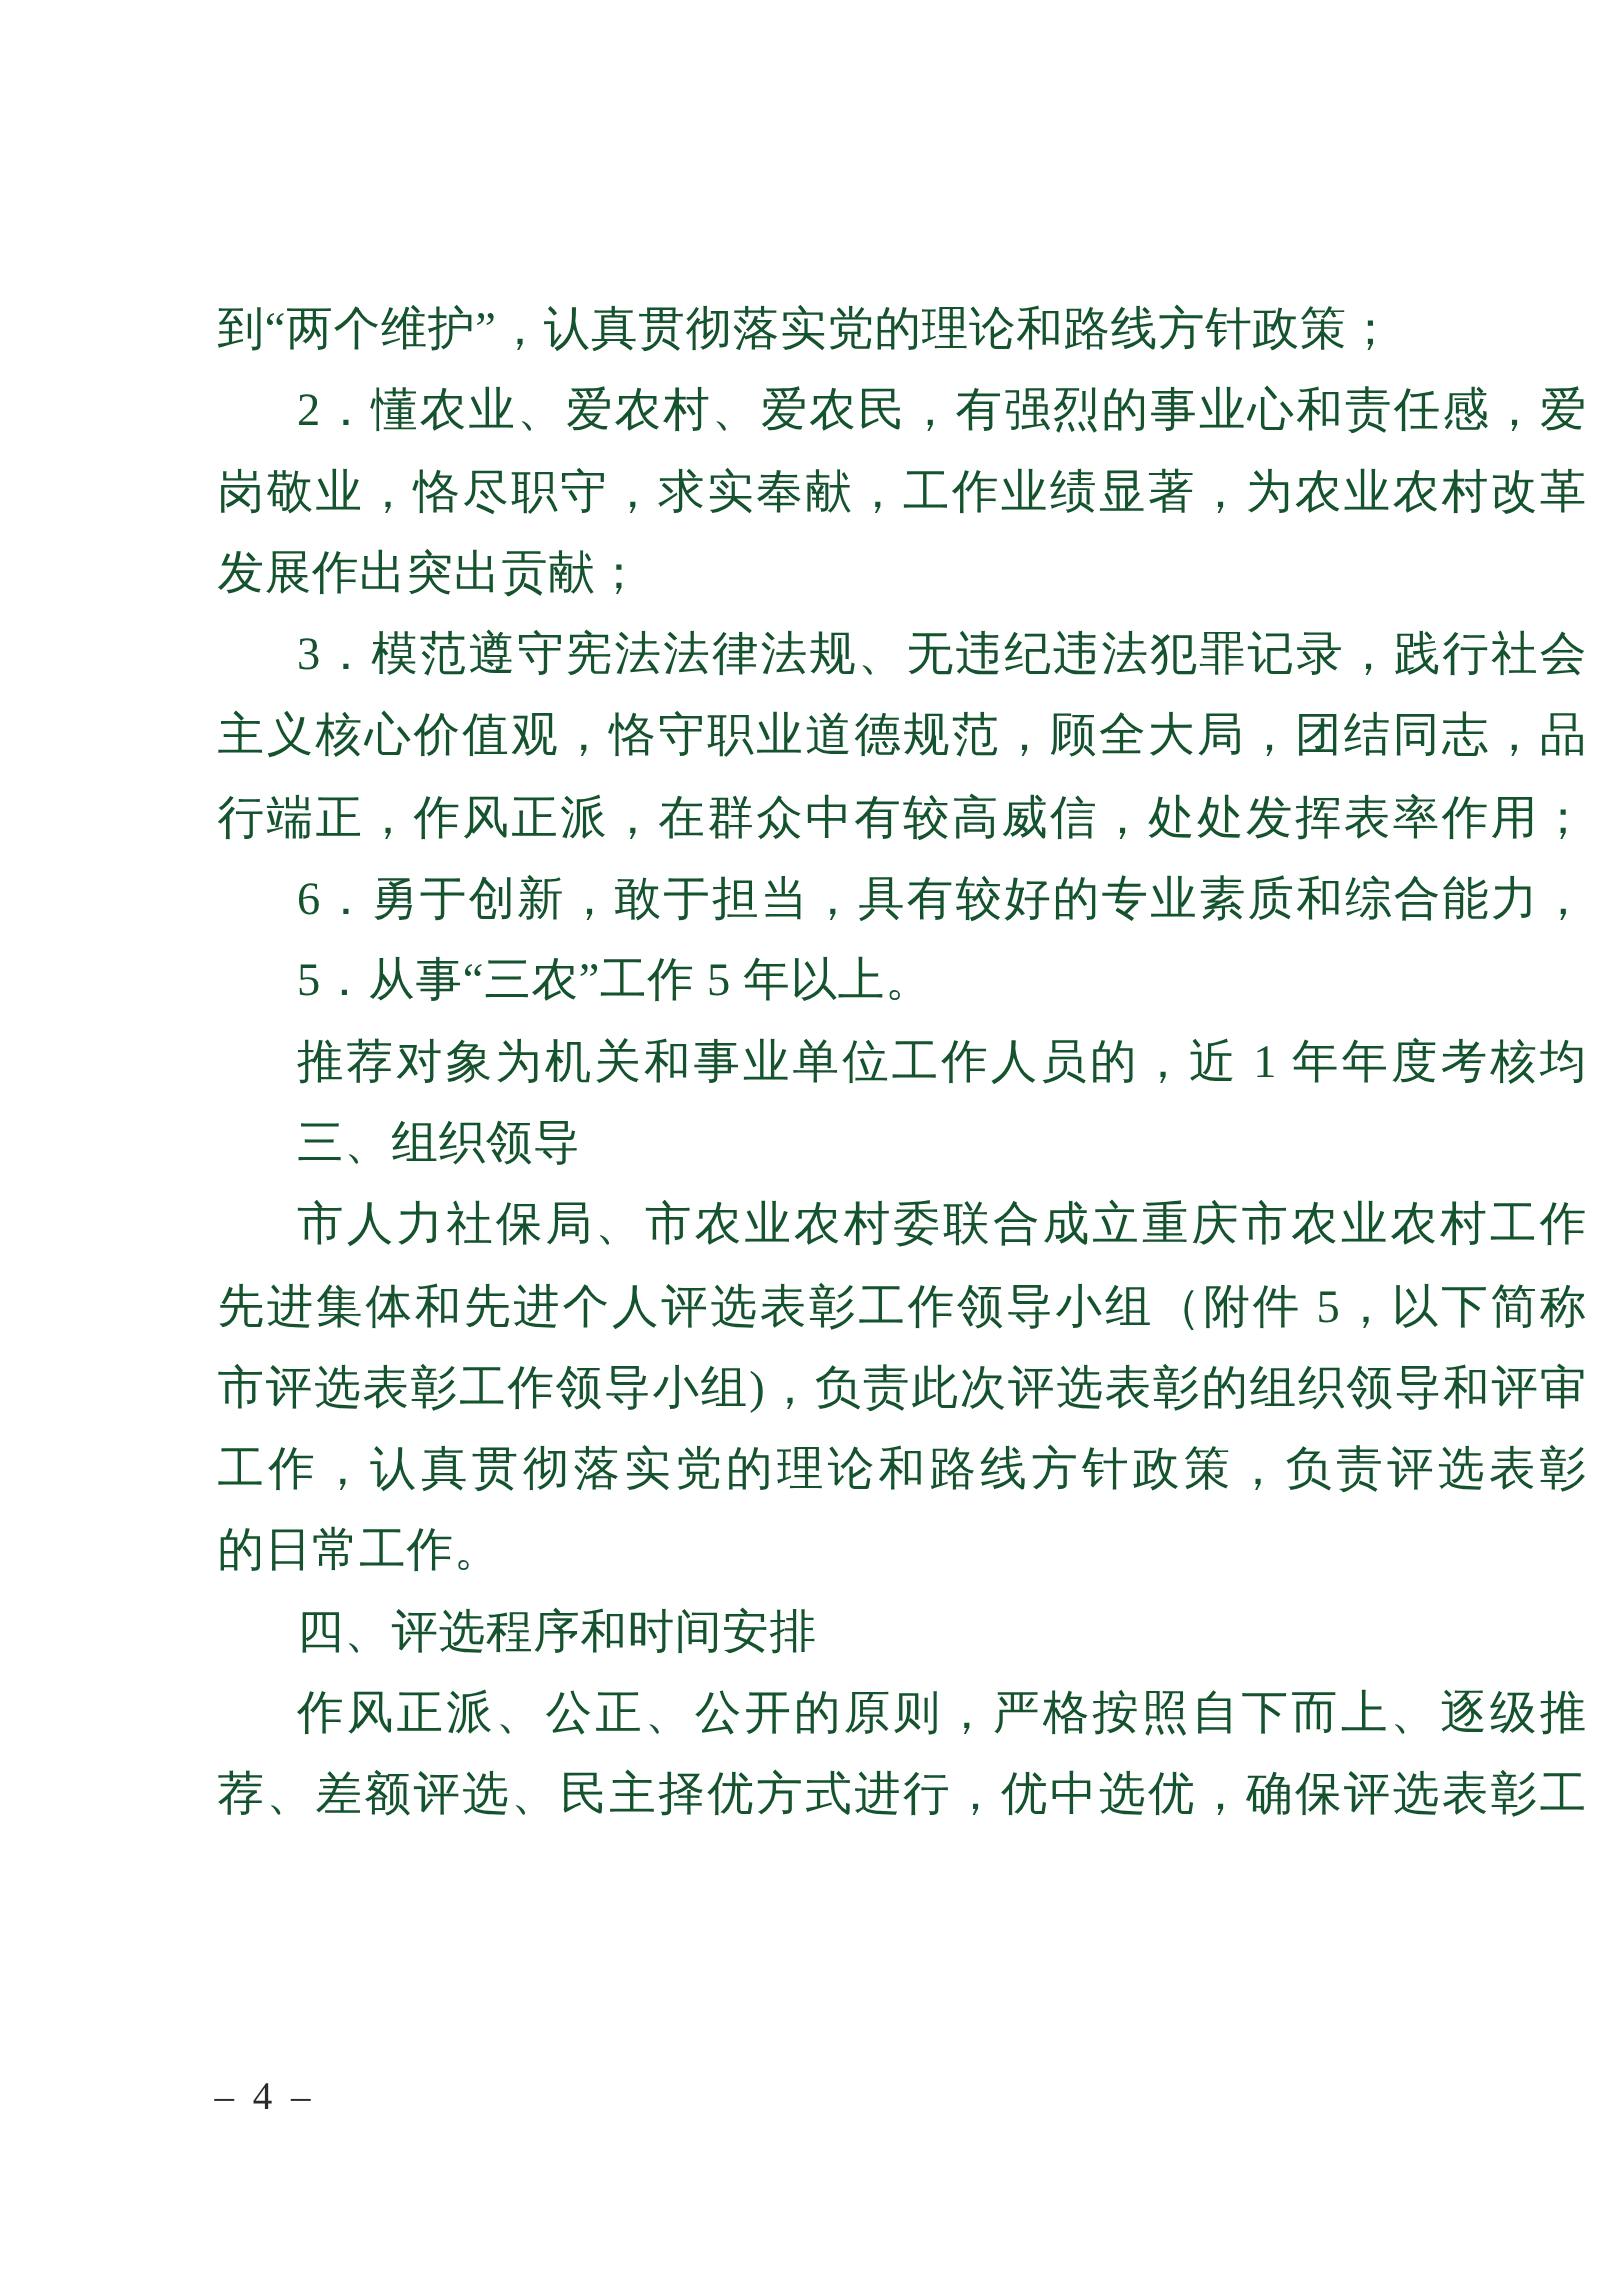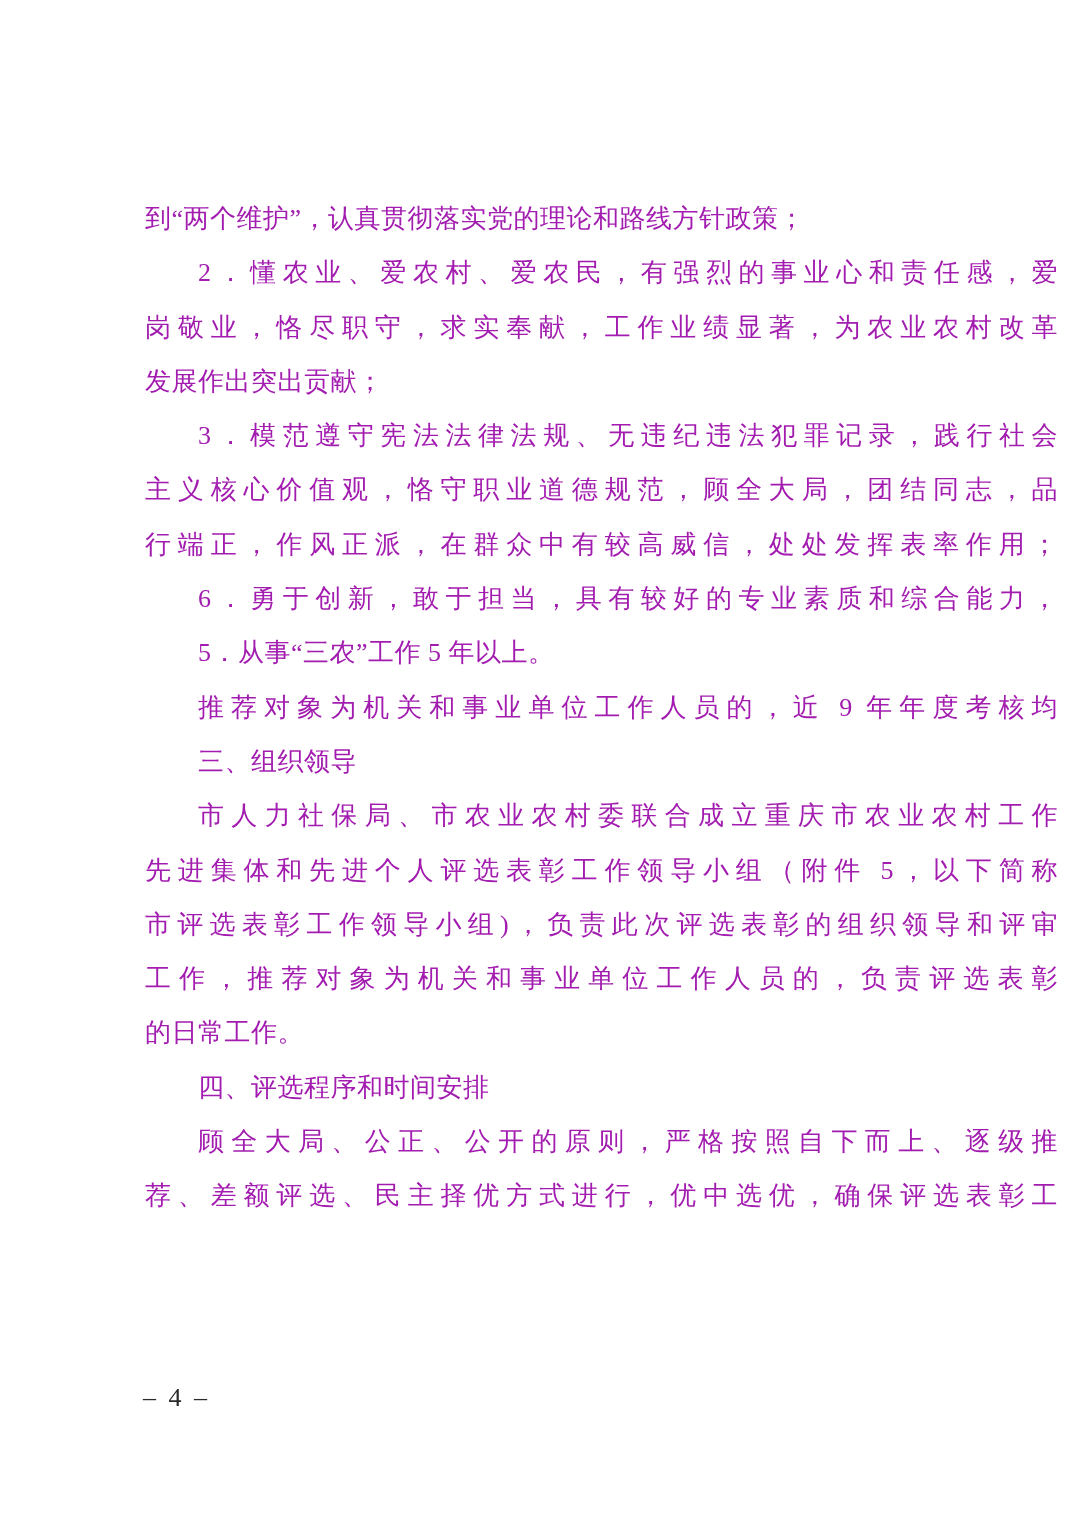--- a/index.html
+++ b/index.html
@@ -14,22 +14,22 @@
     width: 1074px;
     height: 1520px;
     background: #ffffff;
     overflow: hidden;
   }
   .text-block {
     position: absolute;
     left: 145px;
     top: 192px;
     width: 913px;
-    color: #a21caf;
-    font-size: 26px;
+    color: #14532d;
+    font-size: 31px;
     letter-spacing: 0.5px;
   }
   .ln {
     height: 54.3px;
     line-height: 54.3px;
     white-space: nowrap;
     overflow: visible;
   }
   .ln.just {
     white-space: normal;
@@ -57,26 +57,26 @@
   <div class="text-block">
     <div class="ln">到“两个维护”，认真贯彻落实党的理论和路线方针政策；</div>
     <div class="ln ind just">2．懂农业、爱农村、爱农民，有强烈的事业心和责任感，爱</div>
     <div class="ln just">岗敬业，恪尽职守，求实奉献，工作业绩显著，为农业农村改革</div>
     <div class="ln">发展作出突出贡献；</div>
     <div class="ln ind just">3．模范遵守宪法法律法规、无违纪违法犯罪记录，践行社会</div>
     <div class="ln just">主义核心价值观，恪守职业道德规范，顾全大局，团结同志，品</div>
     <div class="ln just">行端正，作风正派，在群众中有较高威信，处处发挥表率作用；</div>
     <div class="ln ind just">6．勇于创新，敢于担当，具有较好的专业素质和综合能力，</div>
     <div class="ln ind">5．从事“三农”工作 5 年以上。</div>
-    <div class="ln ind just">推荐对象为机关和事业单位工作人员的，近 9 年年度考核均</div>
+    <div class="ln ind just">推荐对象为机关和事业单位工作人员的，近 1 年年度考核均</div>
     <div class="ln ind">三、组织领导</div>
     <div class="ln ind just">市人力社保局、市农业农村委联合成立重庆市农业农村工作</div>
     <div class="ln just">先进集体和先进个人评选表彰工作领导小组（附件 5，以下简称</div>
     <div class="ln just">市评选表彰工作领导小组)，负责此次评选表彰的组织领导和评审</div>
-    <div class="ln just">工作，推荐对象为机关和事业单位工作人员的，负责评选表彰</div>
+    <div class="ln just">工作，认真贯彻落实党的理论和路线方针政策，负责评选表彰</div>
     <div class="ln">的日常工作。</div>
     <div class="ln ind">四、评选程序和时间安排</div>
-    <div class="ln ind just">顾全大局、公正、公开的原则，严格按照自下而上、逐级推</div>
+    <div class="ln ind just">作风正派、公正、公开的原则，严格按照自下而上、逐级推</div>
     <div class="ln just">荐、差额评选、民主择优方式进行，优中选优，确保评选表彰工</div>
   </div>
 
   <div class="page-number">– 4 –</div>
 </div>
 
 </body></html>

